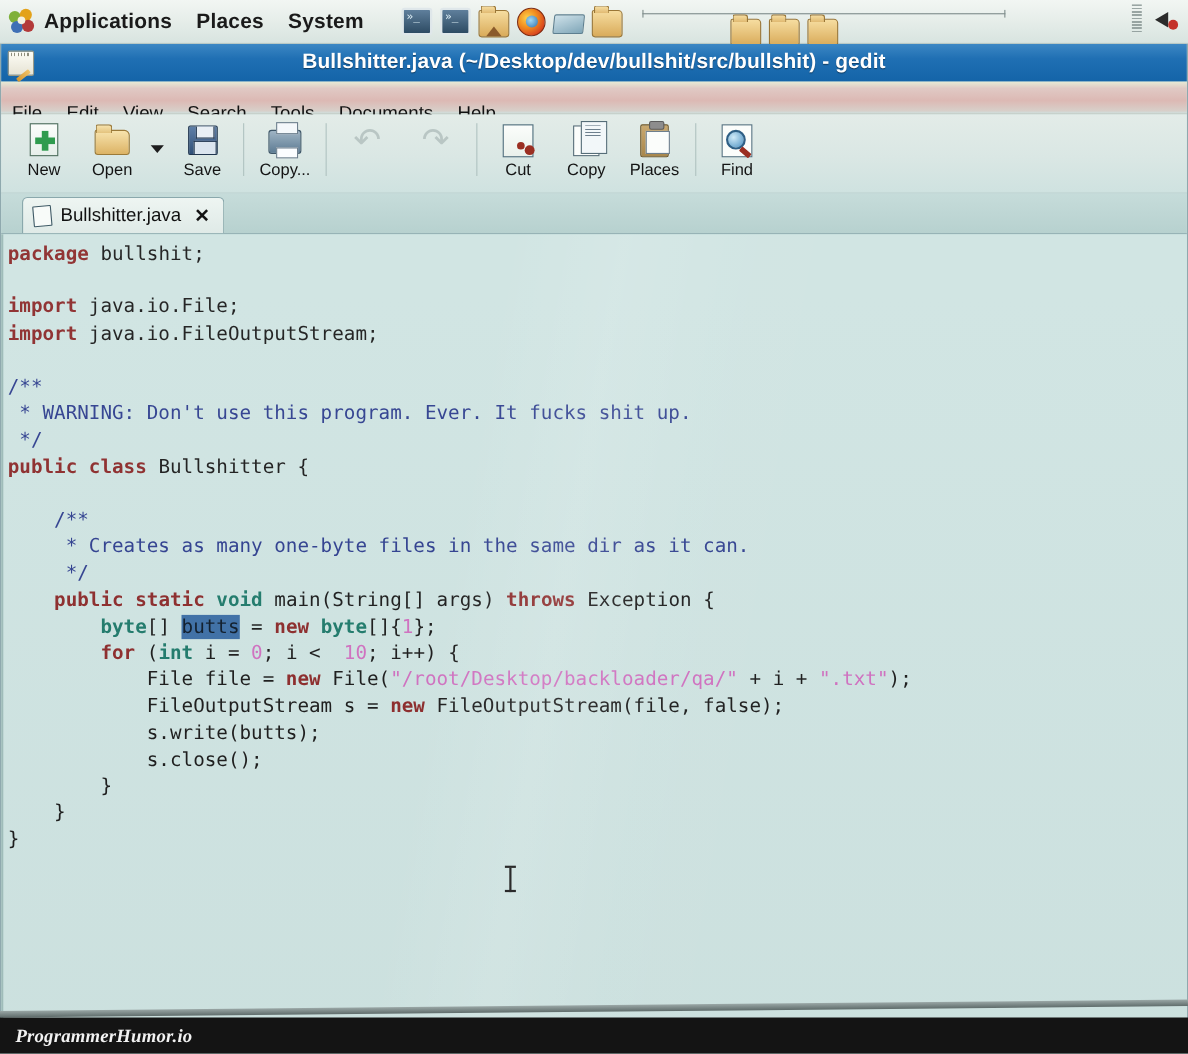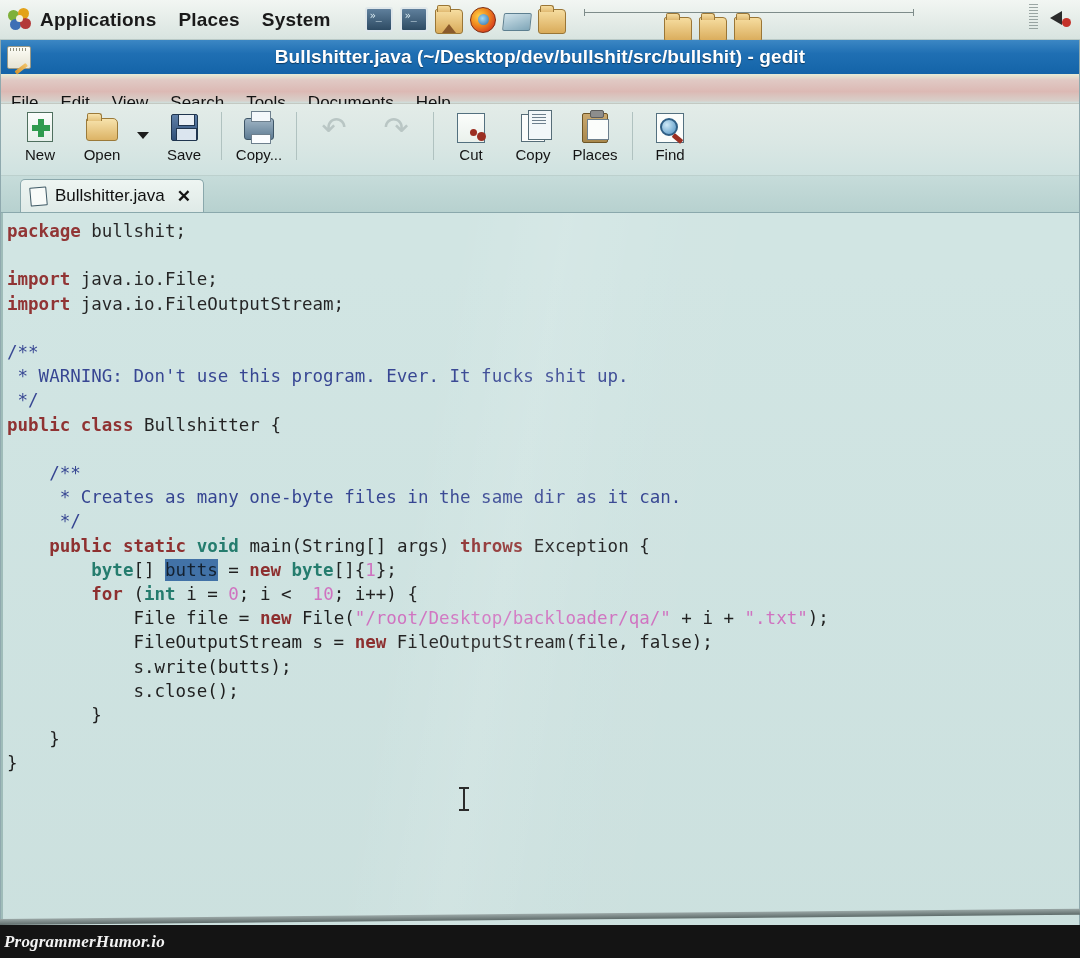--- a/index.html
+++ b/index.html
@@ -539,21 +539,21 @@
     background: #141414;
     display: flex;
     align-items: center;
   }
   .watermark-text {
     font-family: "Liberation Serif", serif;
     font-style: italic;
     font-weight: bold;
     font-size: 17px;
     color: #f2f2f2;
-    padding-left: 4px;
+    padding-left: 14px;
     letter-spacing: .2px;
   }
 </style>
 </head>
 <body>
 
 <div id="screen">
 
   <div class="gnome-panel">
     <div class="panel-logo">

